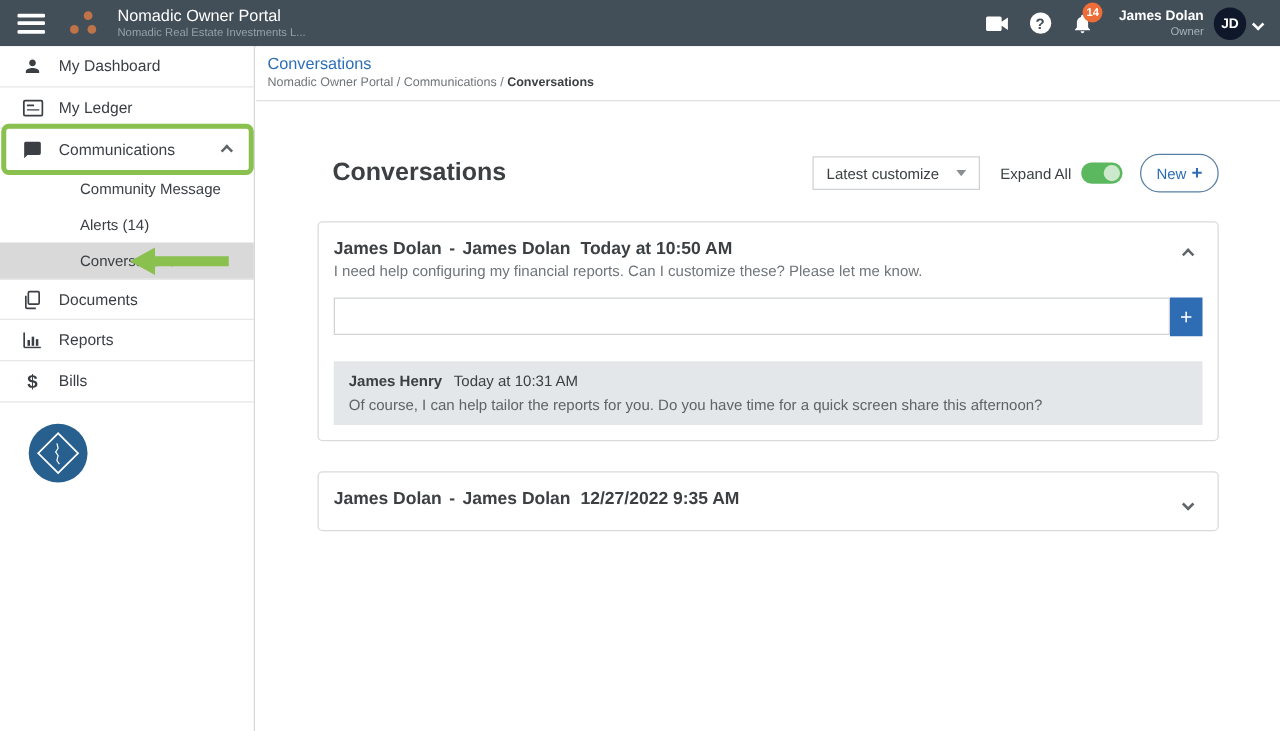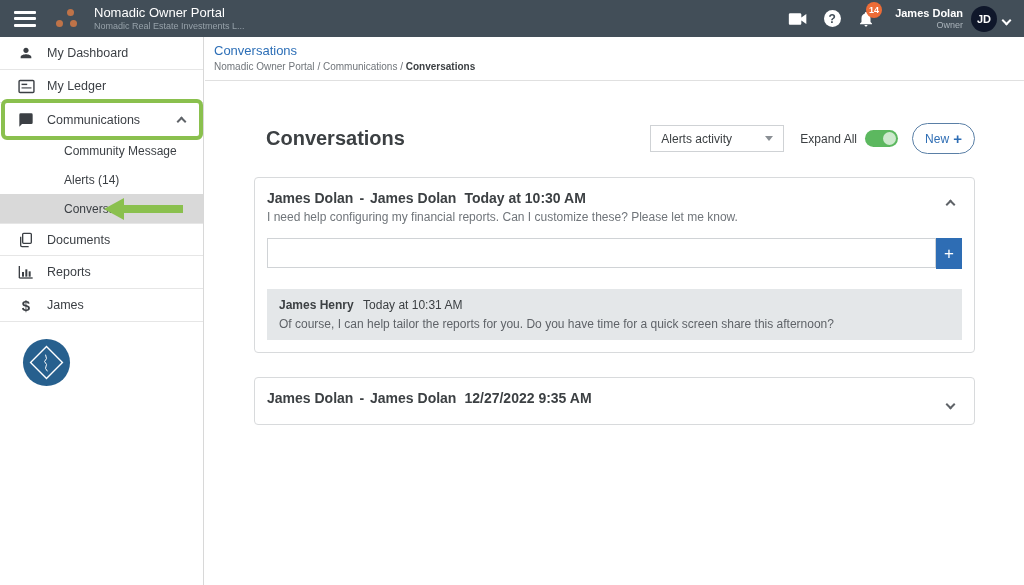--- a/index.html
+++ b/index.html
@@ -232,21 +232,21 @@
           <rect x="6" y="10" width="3" height="7" fill="#3b3f44"></rect>
           <rect x="11" y="6" width="3" height="11" fill="#3b3f44"></rect>
           <rect x="16" y="9" width="3" height="8" fill="#3b3f44"></rect>
         </svg>
     </span>
     <span class="lbl">Reports</span>
   </div>
 
   <div class="side-item">
     <span class="ic dollar">$</span>
-    <span class="lbl">James</span>
+    <span class="lbl">Bills</span>
   </div>
 
   <div class="brand">
     <span class="brand-circle">
       <svg width="49" height="49" viewBox="0 0 50 50">
           <circle cx="25" cy="25" r="24" fill="#27608e"></circle>
           <rect x="13.5" y="13.5" width="23" height="23" fill="none" stroke="#fff" stroke-width="1.4" transform="rotate(45 25 25)"></rect>
           <path d="M24 17l1 4-2 3 2 3-1 4 2 3" fill="none" stroke="#fff" stroke-width="1"></path>
         </svg>
     </span>
@@ -264,39 +264,39 @@
       <span>/</span>
       <b>Conversations</b>
     </div>
   </div>
 
   <div class="content">
     <div class="heading-row">
       <div class="h1">Conversations</div>
       <div class="controls">
         <div class="select-box">
-          <span>Alerts activity</span>
+          <span>Latest customize</span>
           <span class="caret-dn"></span>
         </div>
         <span class="expand-lbl">Expand All</span>
         <div class="toggle">
             <div class="knob"></div>
           </div>
         <button class="new-btn">
           <span>New</span>
           <span class="plus">+</span>
         </button>
       </div>
     </div>
 
     <div class="card">
       <div class="card-head">
         <div>
           <div class="conv-title">
-            <span>James Dolan</span><span class="sep">-</span><span>James Dolan</span><span class="ts">Today at 10:30 AM</span>
+            <span>James Dolan</span><span class="sep">-</span><span>James Dolan</span><span class="ts">Today at 10:50 AM</span>
           </div>
           <div class="conv-preview">I need help configuring my financial reports. Can I customize these? Please let me know.</div>
         </div>
         <span class="row-chev2"><span class="chev up gray"></span></span>
       </div>
 
       <div class="reply-row">
         <input class="reply-input" type="text" value="" style="">
         <button class="add-btn">
             <span>+</span>

